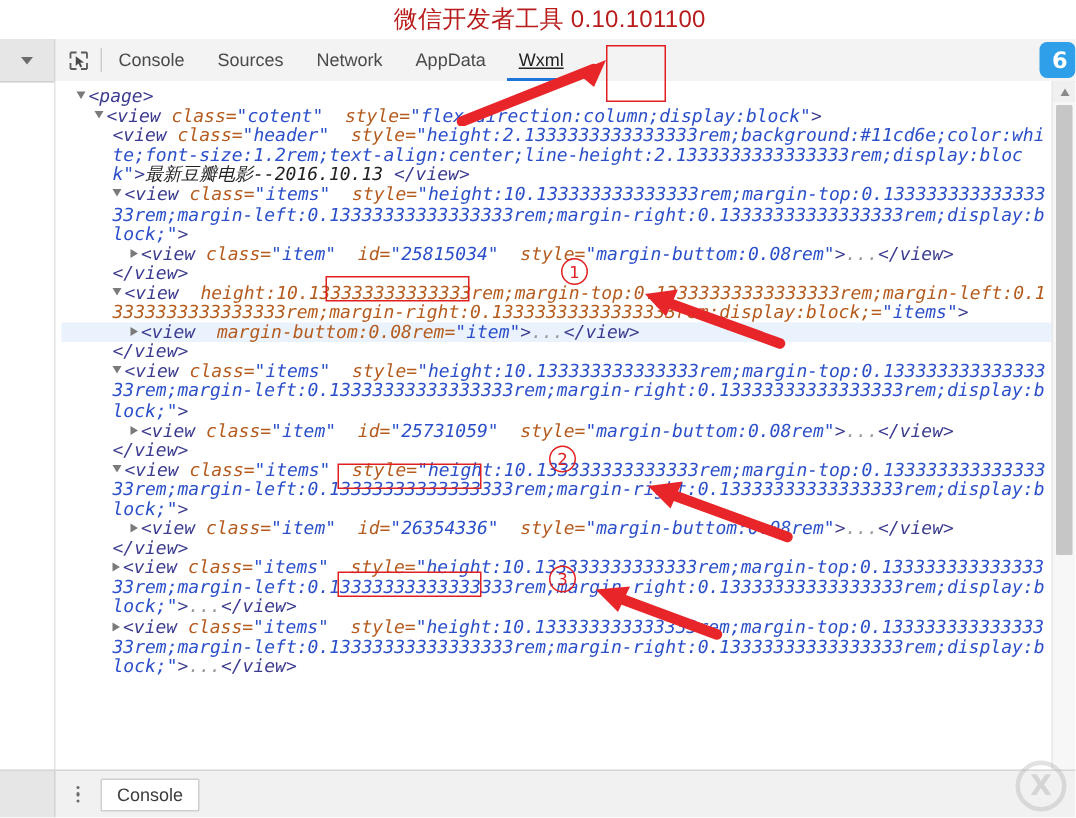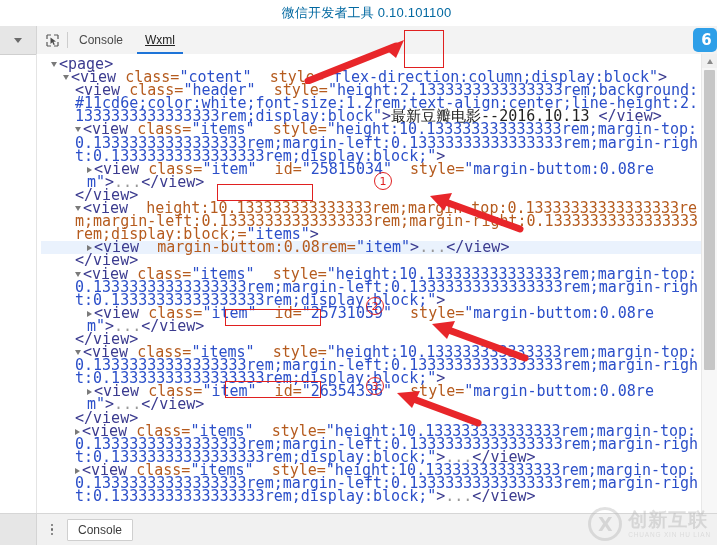--- a/index.html
+++ b/index.html
@@ -18,22 +18,22 @@
   
   .titlebar {
     height: 26px;
     background: #ffffff;
     display: flex;
     align-items: center;
     justify-content: center;
     position: relative;
   }
   .titlebar-text {
-    font-size: 13px;
-    color: #0369a1;
+    font-size: 16px;
+    color: #b91c1c;
     letter-spacing: 0.2px;
     white-space: nowrap;
     margin-left: 16px;
   }
 
   
   .devtools-toolbar {
     height: 28px;
     background: #f3f3f3;
     border-bottom: 1px solid #cfcfcf;
@@ -127,25 +127,26 @@
     overflow: hidden;
   }
   .code-scroll {
     position: absolute;
     left: 0; top: 0; right: 15px; bottom: 0;
     overflow: hidden;
     padding: 4px 0 0 4px;
   }
   .code {
     font-family: "DejaVu Sans Mono", "Liberation Mono", monospace;
-    font-size: 15px;
+    font-size: 12px;
     line-height: 13.1px;
     color: #333333;
     white-space: pre-wrap;
     word-break: break-all;
+    font-style: italic;
   }
   .ln {
     position: relative;
     padding: 0 2px 0 0;
     white-space: pre-wrap;
     word-break: break-all;
   }
   .ln.sel {
     background: #eaf2fd;
   }
@@ -329,20 +330,29 @@
     <svg width="13" height="13" viewBox="0 0 13 13">
       <path d="M1 1 H5 M1 1 V5 M12 1 H8 M12 1 V5 M1 12 H5 M1 12 V8 M12 12 H8 M12 12 V8" stroke="#5a5a5a" stroke-width="1.2" fill="none"></path>
       <path d="M4.5 3.5 L4.5 10 L6.3 8.3 L7.6 11 L8.8 10.4 L7.5 7.8 L10 7.6 Z" fill="#4a4a4a"></path>
     </svg>
   </div>
   <div class="tb-sep"></div>
   <div class="tabs">
     <div class="tab">
         <span>Console</span>
       </div>
+    <div class="tab">
+        <span>Sources</span>
+      </div>
+    <div class="tab">
+        <span>Network</span>
+      </div>
+    <div class="tab">
+        <span>AppData</span>
+      </div>
     <div class="tab active">
         <span>Wxml</span>
       </div>
   </div>
   <div class="topright-icon">
     <span class="glyph">6</span>
   </div>
 </div>
 
 <div class="code-panel">
@@ -393,17 +403,13 @@
   <div class="rbox" style="left:225px; top:381px; width:96px; height:17px;"></div>
   <div class="circ" style="left:366px; top:377px;">3</div>
   <svg style="position:absolute;left:392px;top:387px;" width="100" height="42">
     <path d="M86 36 L16 10" stroke="#e8262a" stroke-width="7" stroke-linecap="round"></path>
     <path d="M5 6 L28 4 L20 21 Z" fill="#e8262a"></path>
   </svg>
 </div>
 
 <div class="watermark">
   <div class="wm-logo"></div>
-  <div class="wm-text">
-    <span class="wm-cn">创新互联</span>
-    <span class="wm-en">CHUANG XIN HU LIAN</span>
-  </div>
 </div>
 
 </body></html>

